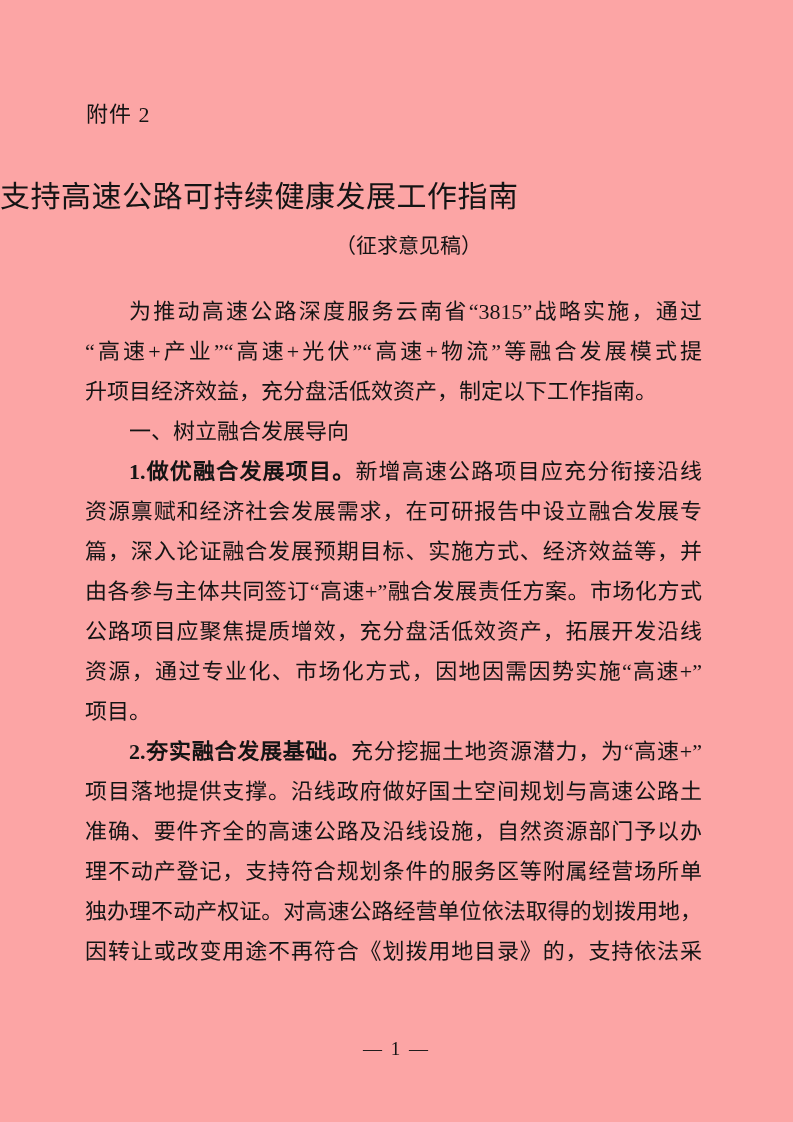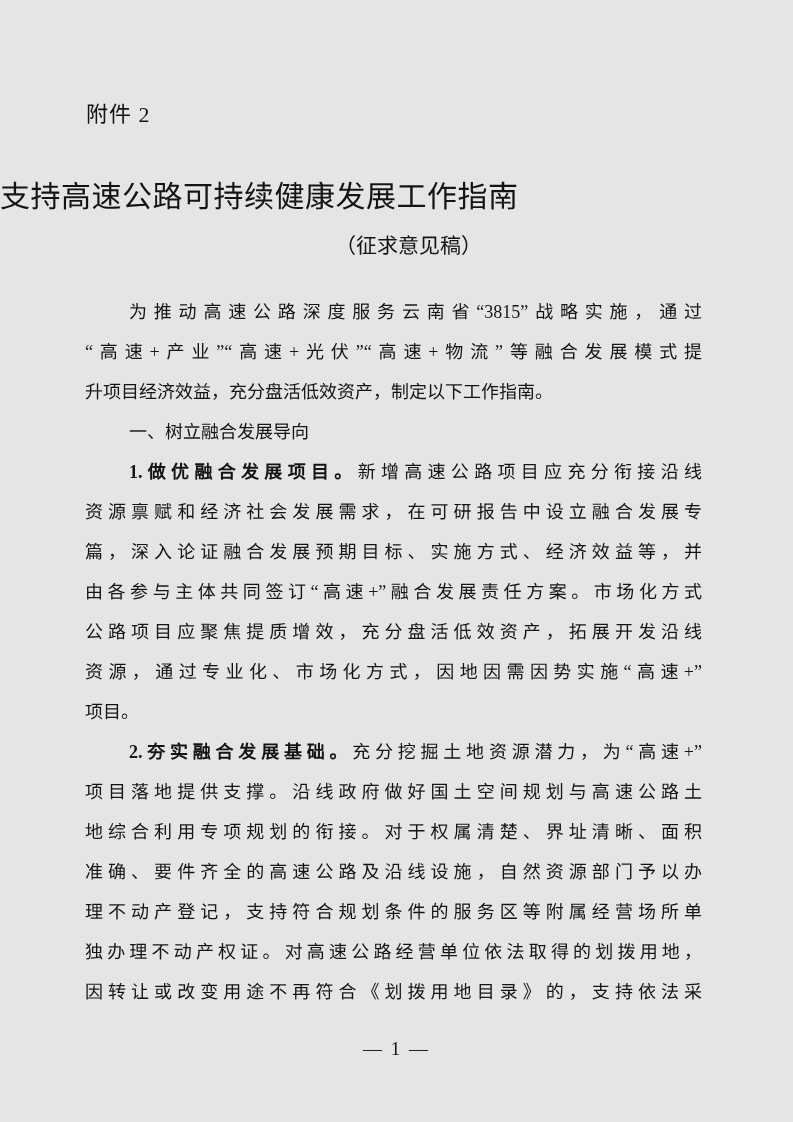--- a/index.html
+++ b/index.html
@@ -4,21 +4,21 @@
 <style>
   html, body {
     margin: 0;
     padding: 0;
     background: #ffffff;
   }
   .page {
     position: relative;
     width: 793px;
     height: 1122px;
-    background: #e5e5e5;
+    background: #fca5a5;
     color: #141414;
     font-family: "Liberation Serif", "DejaVu Serif", serif;
     overflow: hidden;
   }
   .attachment {
     position: absolute;
     left: 86px;
     top: 100px;
     font-size: 22px;
     line-height: 30px;
@@ -48,21 +48,21 @@
   }
   .doc-body {
     position: absolute;
     left: 85px;
     top: 292px;
     width: 617px;
   }
   .doc-line {
     height: 40px;
     line-height: 40px;
-    font-size: 18px;
+    font-size: 22px;
     text-align: left;
     white-space: normal;
   }
   .doc-line.indent {
     padding-left: 44px;
   }
   .doc-line.stretch {
     text-align: justify;
     text-align-last: justify;
     text-justify: inter-character;
@@ -98,21 +98,20 @@
       <div class="doc-line indent"><span class="">一、树立融合发展导向</span></div>
       <div class="doc-line indent stretch"><span class="bold">1.做优融合发展项目。</span><span class="">新增高速公路项目应充分衔接沿线</span></div>
       <div class="doc-line stretch"><span class="">资源禀赋和经济社会发展需求，在可研报告中设立融合发展专</span></div>
       <div class="doc-line stretch"><span class="">篇，深入论证融合发展预期目标、实施方式、经济效益等，并</span></div>
       <div class="doc-line stretch"><span class="">由各参与主体共同签订“高速+”融合发展责任方案。市场化方式</span></div>
       <div class="doc-line stretch"><span class="">公路项目应聚焦提质增效，充分盘活低效资产，拓展开发沿线</span></div>
       <div class="doc-line stretch"><span class="">资源，通过专业化、市场化方式，因地因需因势实施“高速+”</span></div>
       <div class="doc-line"><span class="">项目。</span></div>
       <div class="doc-line indent stretch"><span class="bold">2.夯实融合发展基础。</span><span class="">充分挖掘土地资源潜力，为“高速+”</span></div>
       <div class="doc-line stretch"><span class="">项目落地提供支撑。沿线政府做好国土空间规划与高速公路土</span></div>
-      <div class="doc-line stretch"><span class="">地综合利用专项规划的衔接。对于权属清楚、界址清晰、面积</span></div>
       <div class="doc-line stretch"><span class="">准确、要件齐全的高速公路及沿线设施，自然资源部门予以办</span></div>
       <div class="doc-line stretch"><span class="">理不动产登记，支持符合规划条件的服务区等附属经营场所单</span></div>
       <div class="doc-line stretch"><span class="">独办理不动产权证。对高速公路经营单位依法取得的划拨用地，</span></div>
       <div class="doc-line stretch"><span class="">因转让或改变用途不再符合《划拨用地目录》的，支持依法采</span></div>
     </div>
 
   <div class="page-number">— 1 —</div>
 </div>
 
 </body></html>

